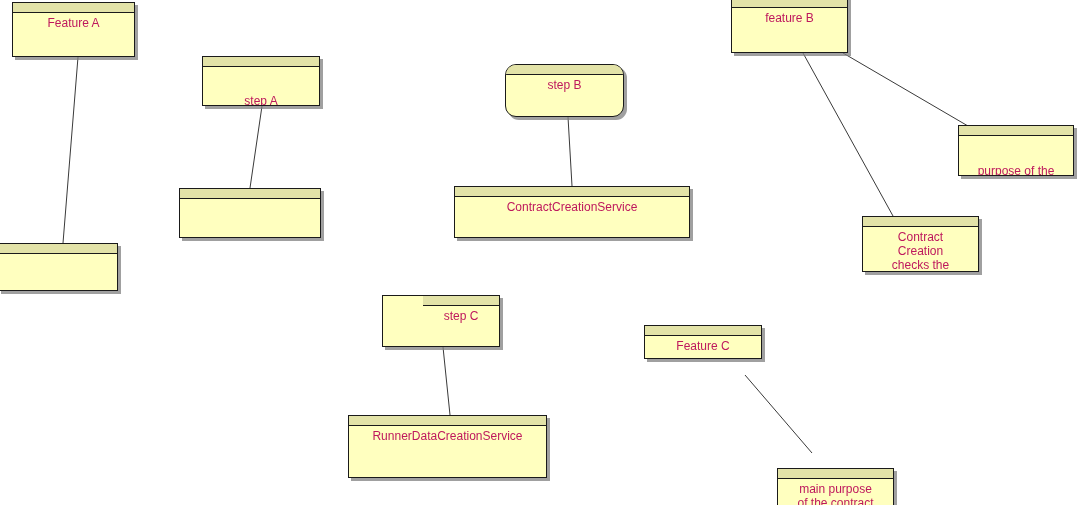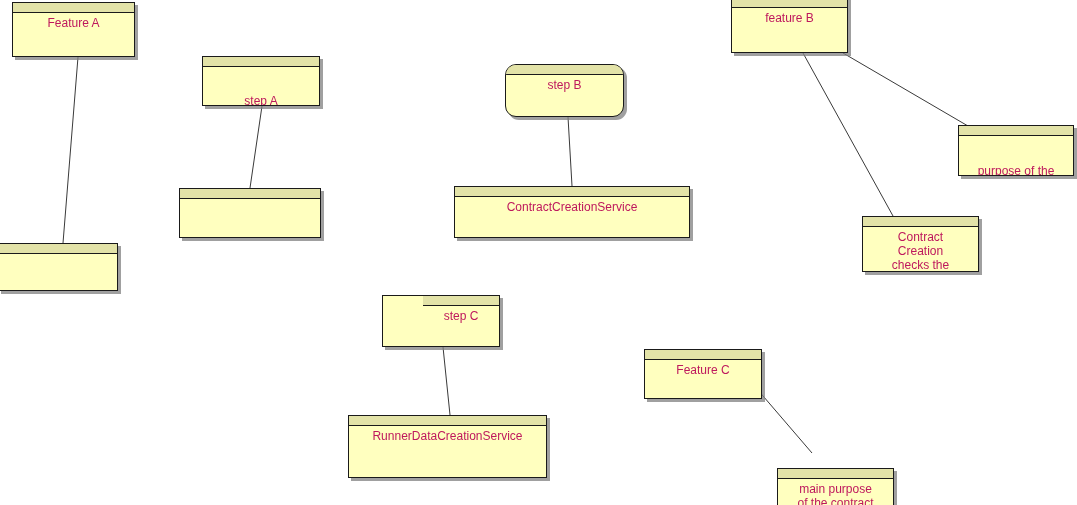--- a/index.html
+++ b/index.html
@@ -129,21 +129,21 @@
         <div class="uml-node-body">
           <div class="uml-node-label">step C</div>
         </div>
       </div>
       <div class="uml-node" style="left: 348px; top: 415px; width: 199px; height: 63px;">
         <div class="uml-node-header"></div>
         <div class="uml-node-body">
           <div class="uml-node-label">RunnerDataCreationService</div>
         </div>
       </div>
-      <div class="uml-node" style="left: 644px; top: 325px; width: 118px; height: 50px; margin-top: 24px;">
+      <div class="uml-node" style="left: 644px; top: 325px; width: 118px; height: 34px;">
         <div class="uml-node-header"></div>
         <div class="uml-node-body">
           <div class="uml-node-label">Feature C</div>
         </div>
       </div>
       <div class="uml-node" style="left: 777px; top: 468px; width: 117px; height: 47px;">
         <div class="uml-node-header"></div>
         <div class="uml-node-body">
           <div class="uml-node-label">main purpose
 of the contract</div>

